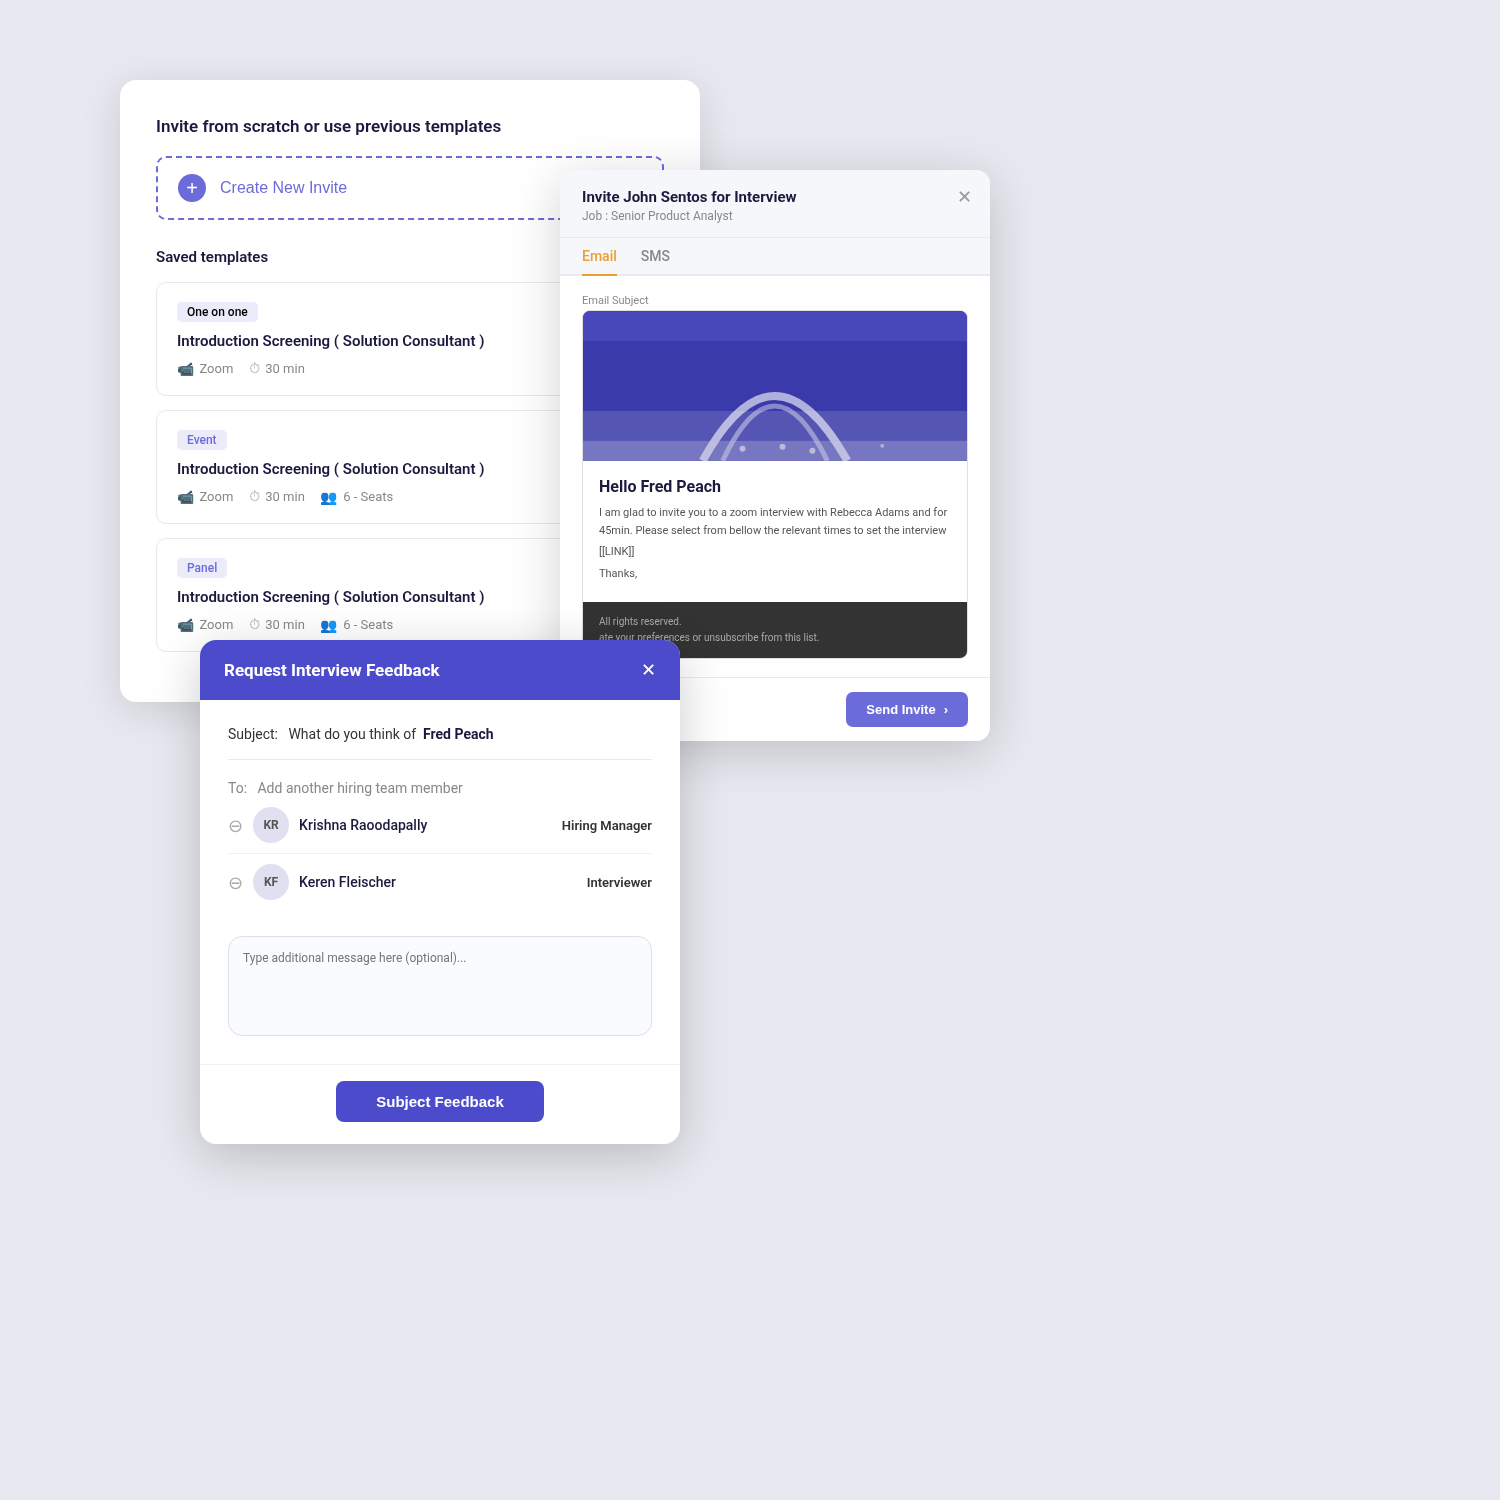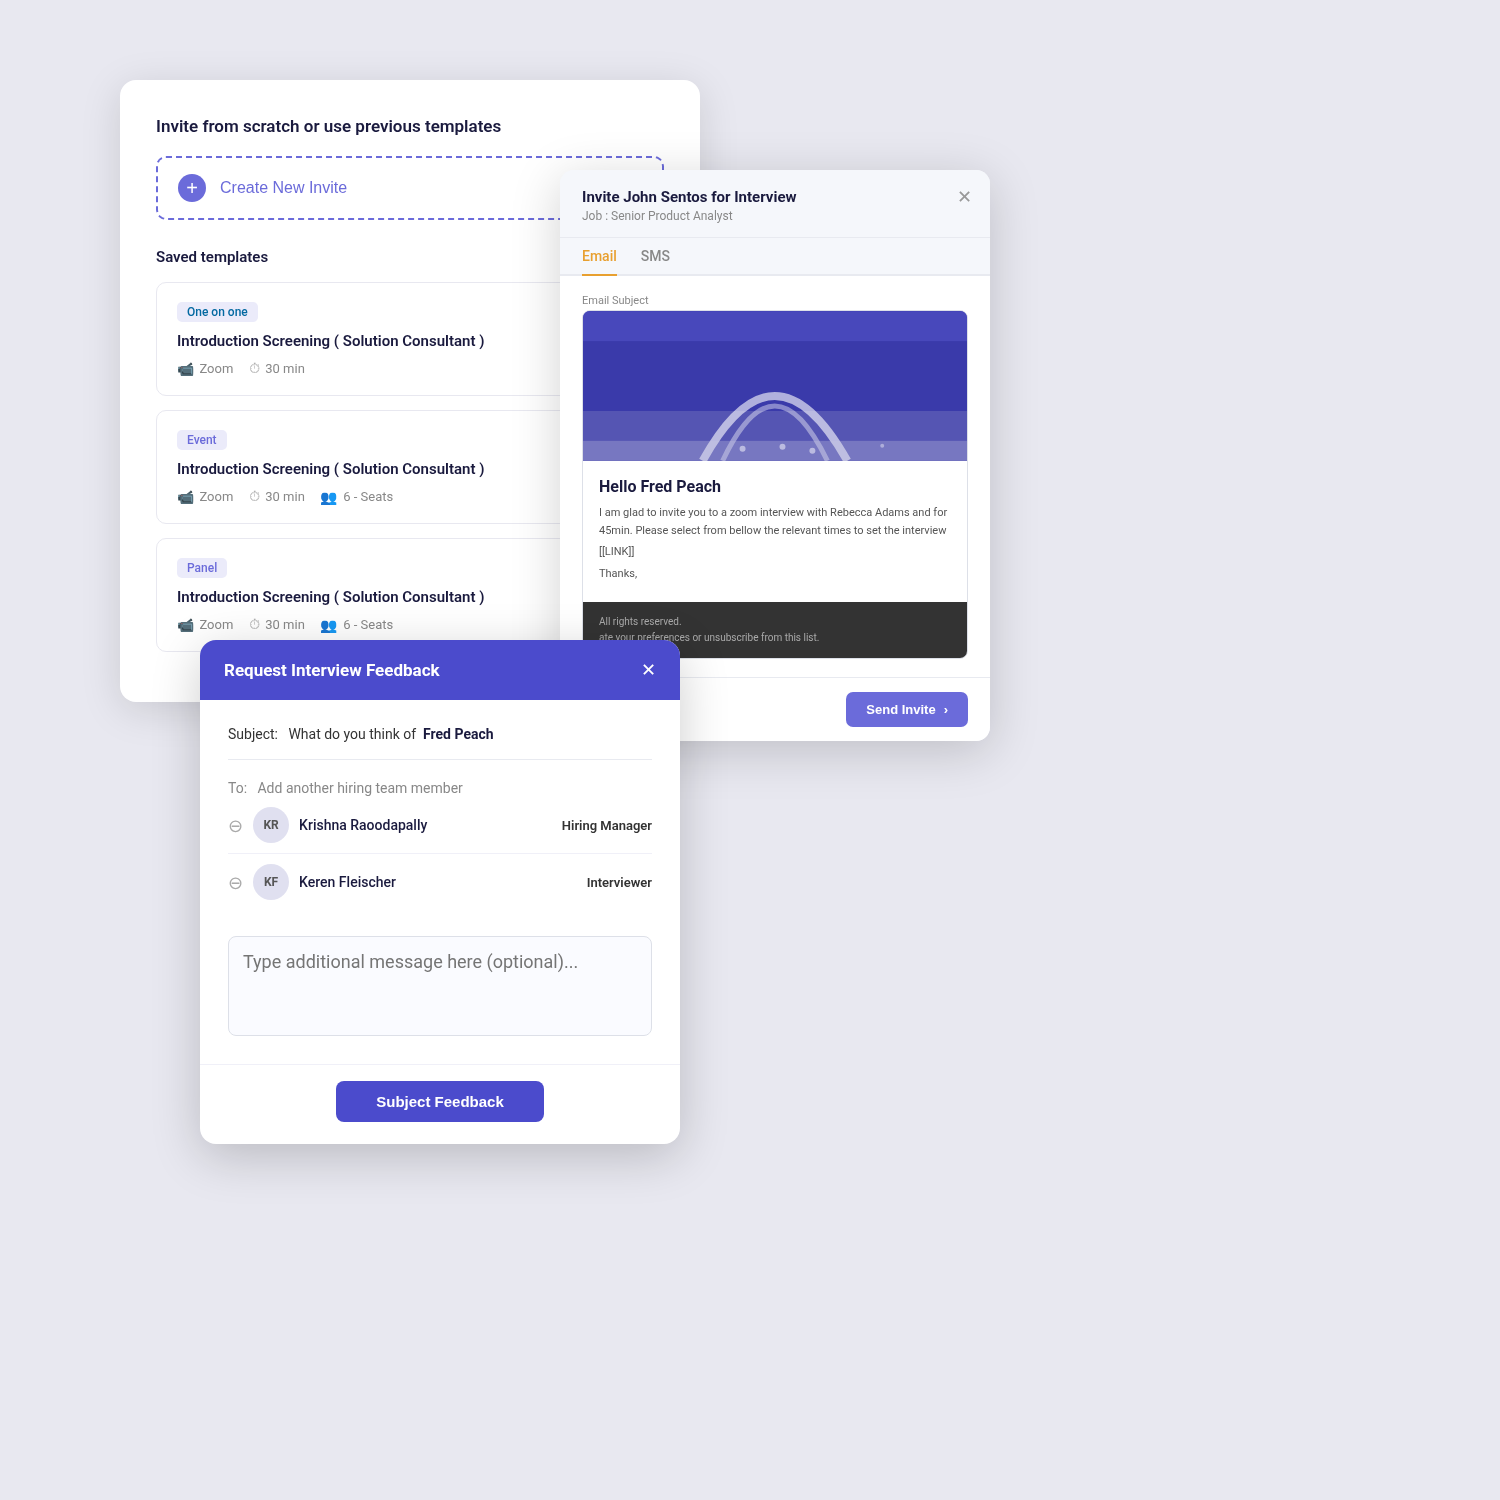--- a/index.html
+++ b/index.html
@@ -72,21 +72,21 @@
       margin-bottom: 14px;
     }
     .tag {
       display: inline-block;
       padding: 3px 10px;
       border-radius: 5px;
       font-size: 12px;
       font-weight: 500;
       margin-bottom: 10px;
     }
-    .tag-oneonone { background: #ebebfa; color: #0369a1; }
+    .tag-oneonone { background: #ebebfa; color: #000000; }
     .tag-event { background: #ebebfa; color: #6b6bda; }
     .tag-panel { background: #ebebfa; color: #6b6bda; }
 
     .template-name {
       font-size: 15px;
       font-weight: 600;
       color: #1a1a3e;
       margin-bottom: 10px;
     }
     .template-meta {
@@ -329,23 +329,23 @@
       font-weight: 500;
     }
     .person-role {
       font-size: 13px;
       color: #333;
       font-weight: 600;
     }
     .message-textarea {
       width: 100%;
       border: 1px solid #dde0e8;
-      border-radius: 8px;
+      border-radius: 14px;
       padding: 14px;
-      font-size: 18px;
+      font-size: 12px;
       color: #999;
       height: 100px;
       resize: none;
       background: #fafbff;
       font-family: inherit;
       margin-top: 8px;
     }
     .card-feedback-footer {
       padding: 16px 28px 22px;
       border-top: 1px solid #f0f0f8;

